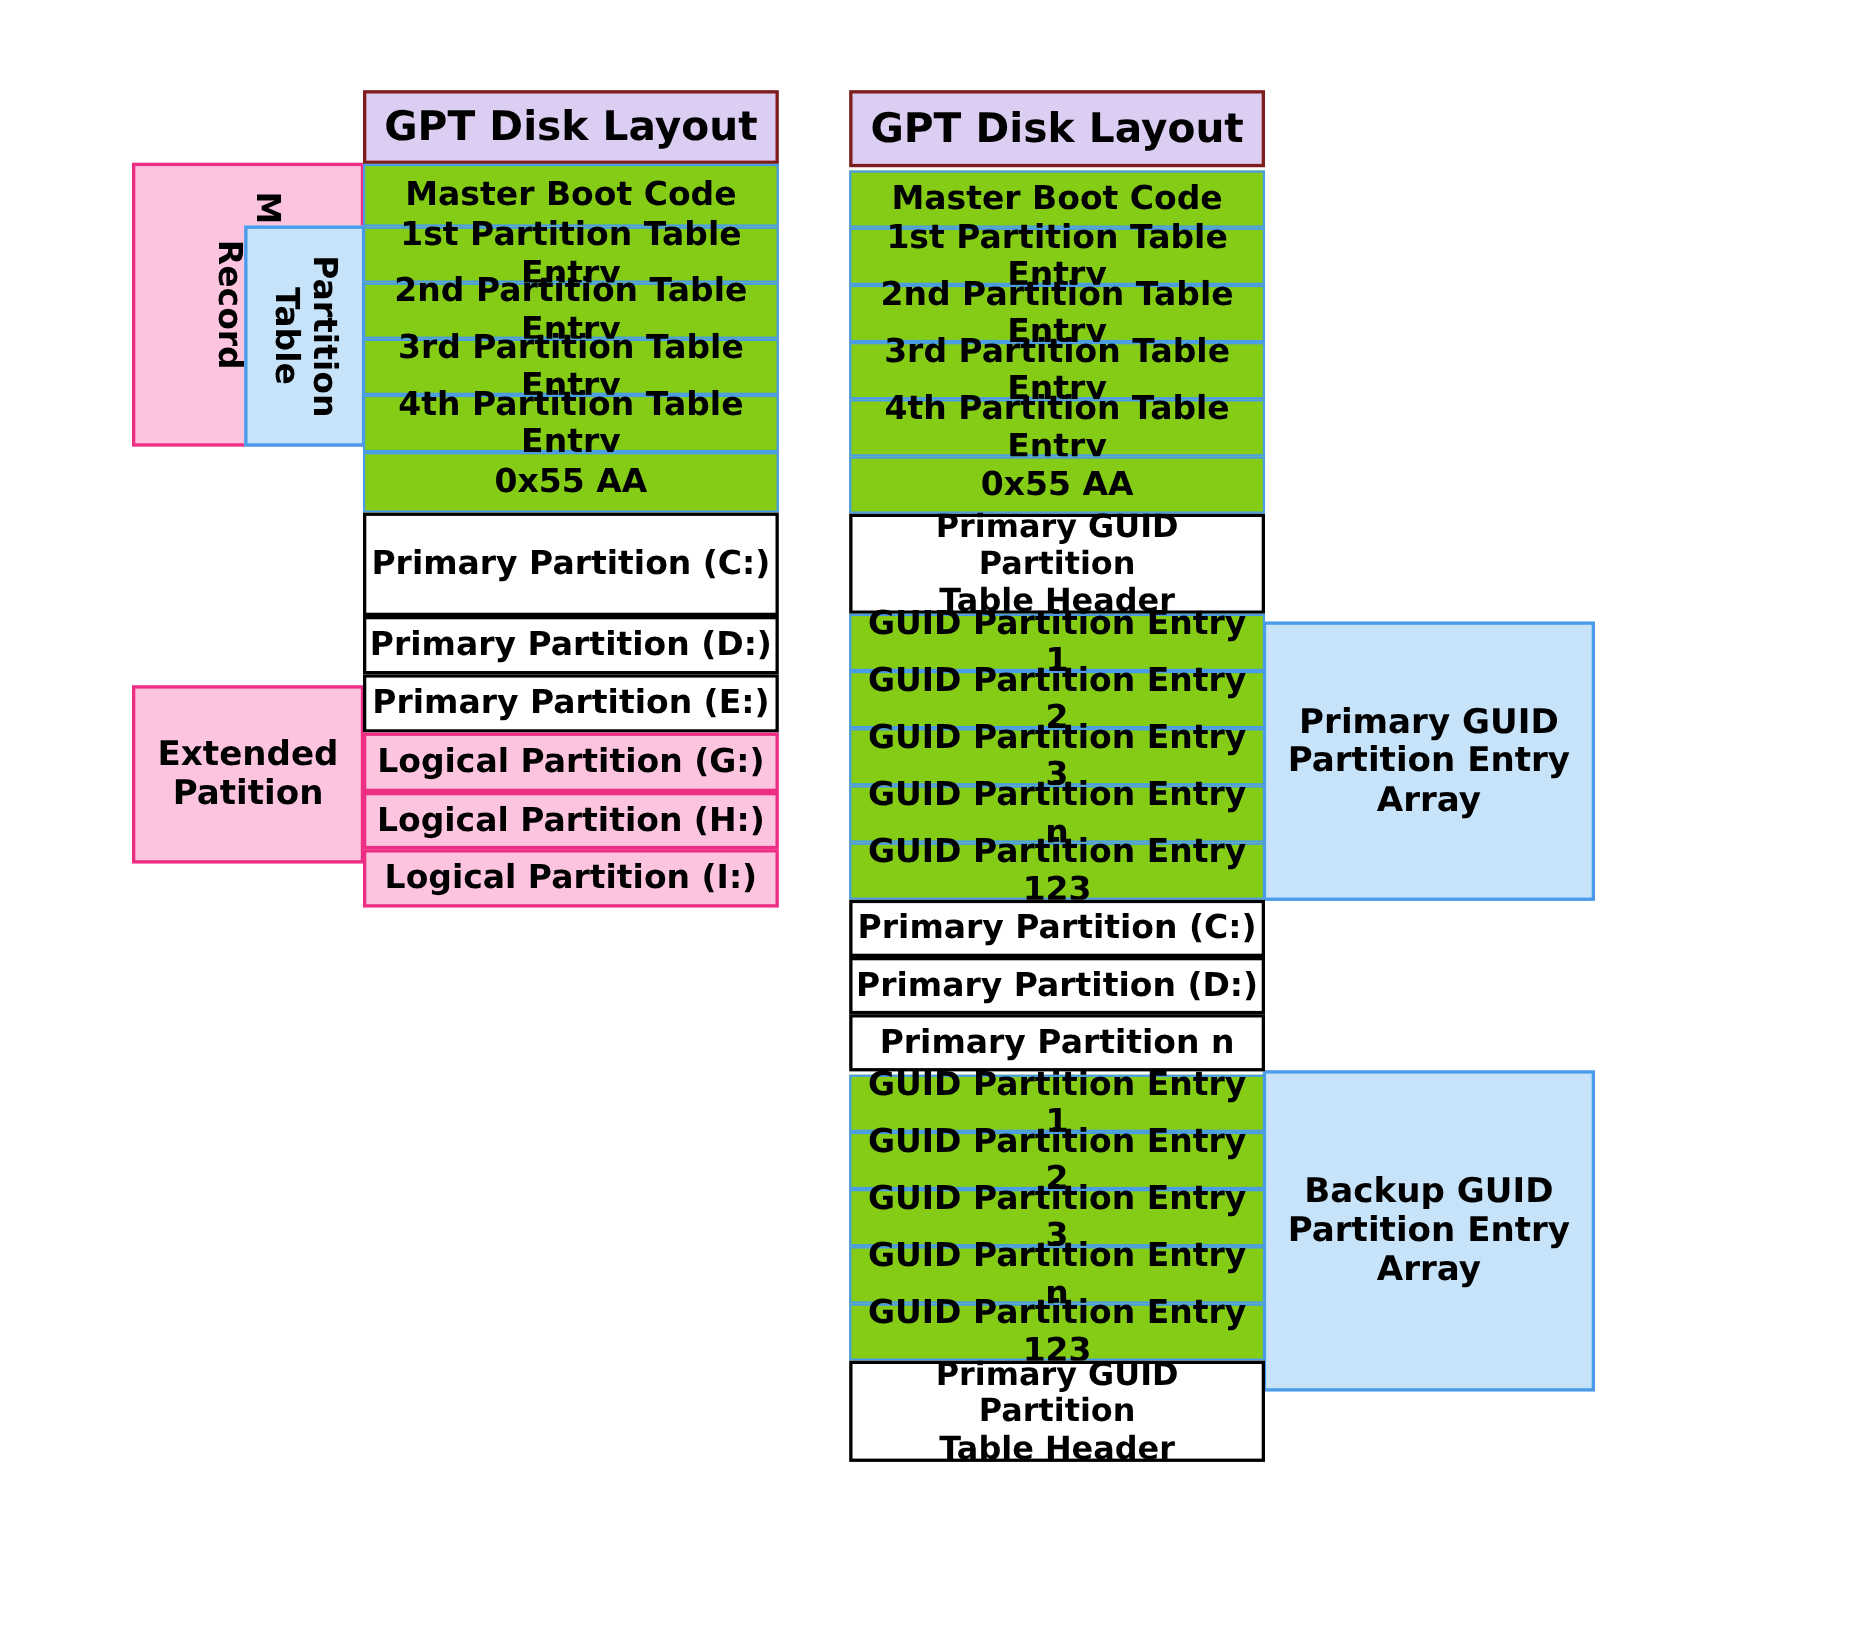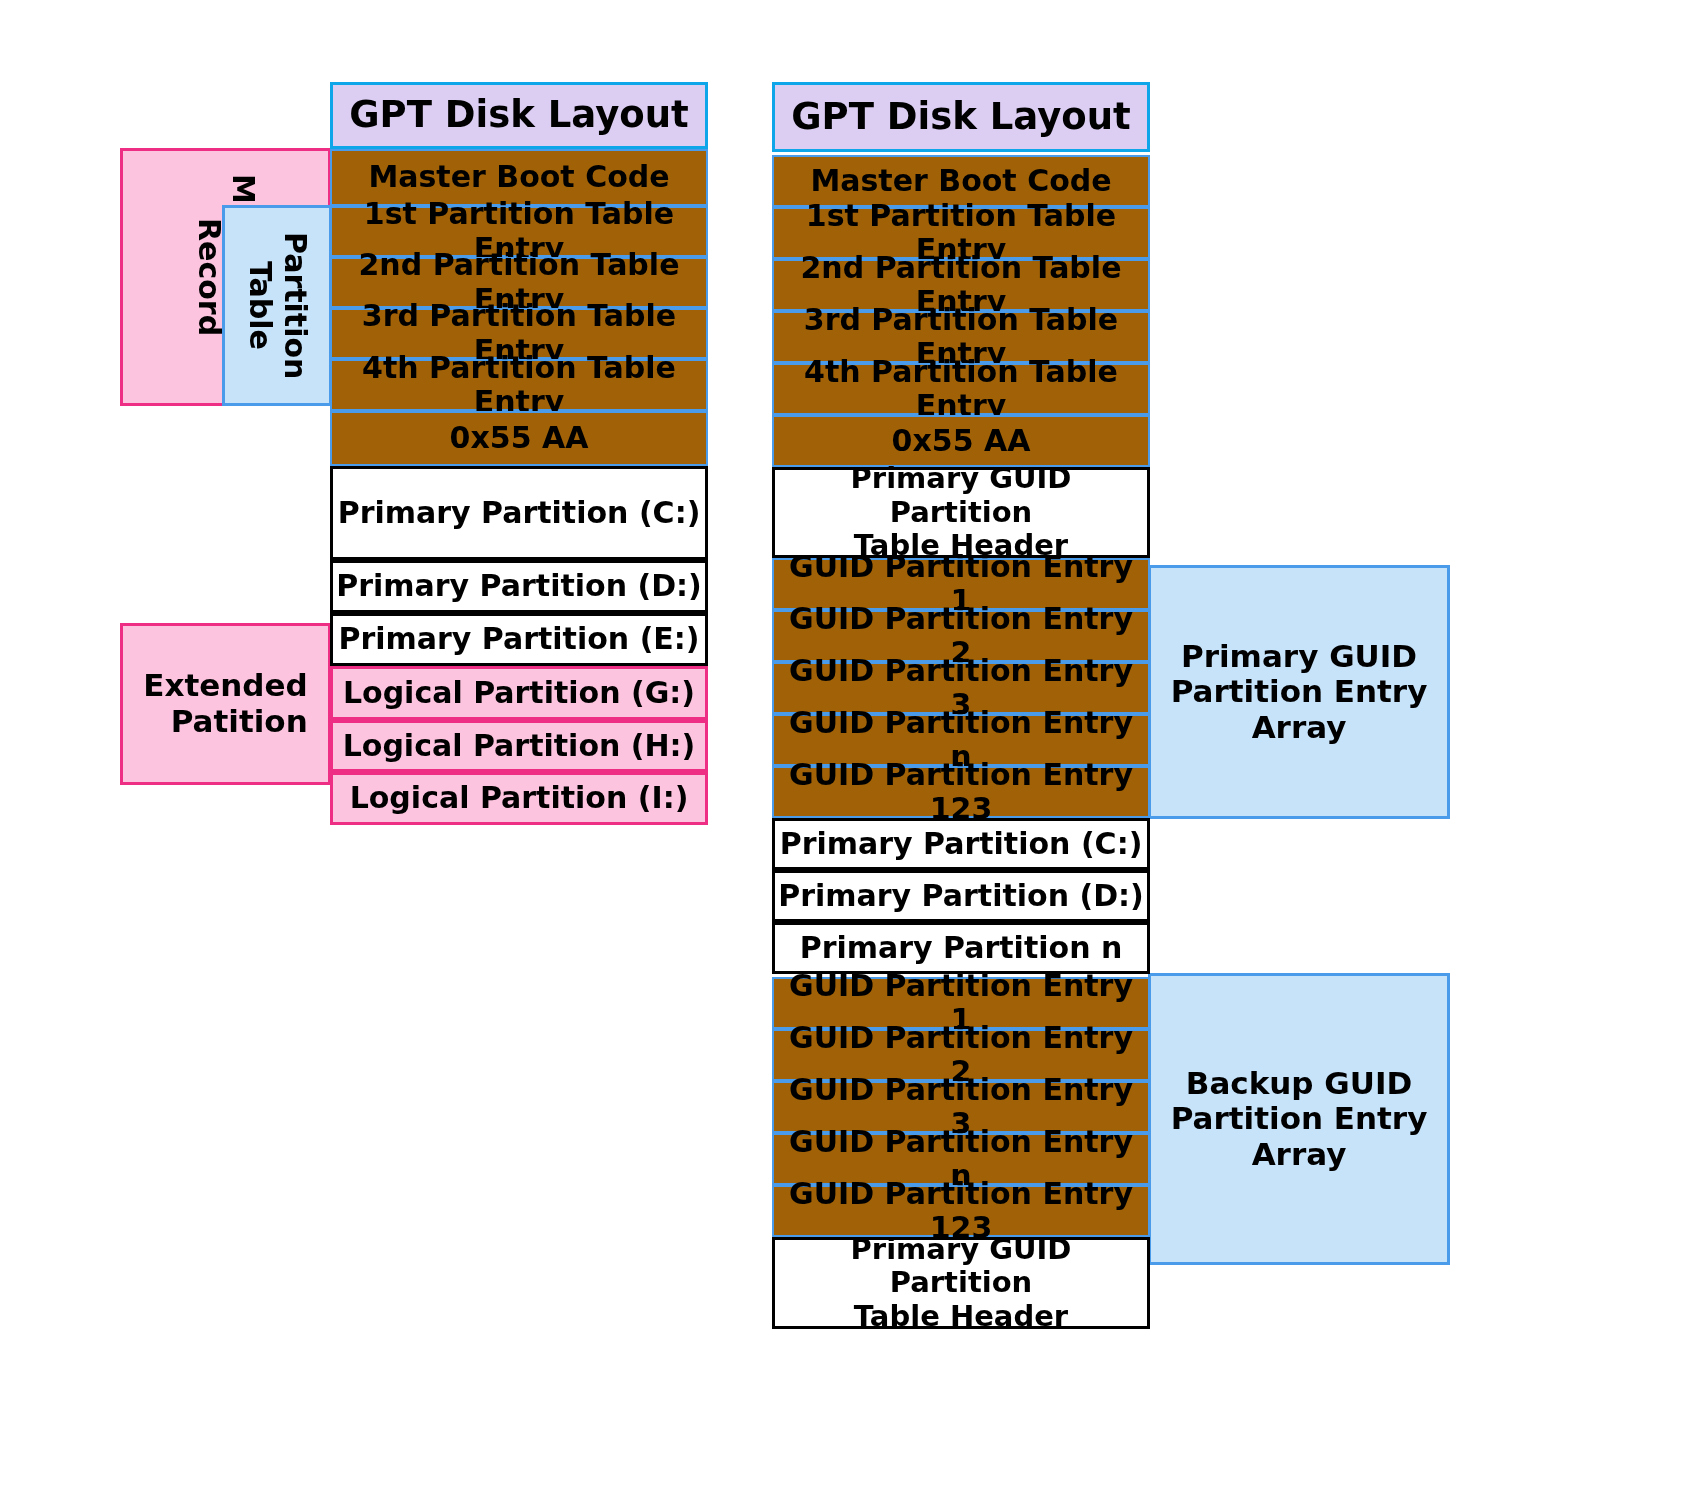--- a/index.html
+++ b/index.html
@@ -18,22 +18,22 @@
     display:flex;
     align-items:center;
     justify-content:center;
     text-align:center;
     font-weight:bold;
     line-height:1.15;
     white-space:pre-line;
   }
 
   
-  .f-purple{background:#DCCDF2;border:3px solid #0ea5e9;}
-  .f-blue  {background:#a16207;border:2px solid #4A9BEA;}
+  .f-purple{background:#DCCDF2;border:3px solid #7f1d1d;}
+  .f-blue  {background:#84cc16;border:2px solid #4A9BEA;}
   .f-blue-thick{background:#C6E3FA;border:3px solid #4A9BEA;}
   .f-white {background:#FFFFFF;border:3px solid #000000;justify-content:center;}
   .f-pink  {background:#FDC4DF;border:3px solid #EE2E84;}
   .f-pink-row{background:#FDC4DF;border:3px solid #EE2E84;}
 
   
   .t-title{font-size:37px;}
   .t-row  {font-size:30px;}
   .t-row-sm{font-size:29px;}
   .t-side {font-size:31px;}
@@ -51,21 +51,21 @@
   <div class="box f-pink t-vert vert" style="left:120px;top:148px;width:211px;height:258px;">
     <span class="inner">Master Boot
 Record</span>
   </div>
 
   <div class="box f-blue-thick t-vert vert" style="left:222px;top:205px;width:110px;height:201px;">
     <span class="inner">Partition
 Table</span>
   </div>
 
-  <div class="box f-pink t-side" style="left:120px;top:623px;width:211px;height:162px;text-align:right;">
+  <div class="box f-pink t-side" style="left:120px;top:623px;width:211px;height:162px;">
     <span>Extended
 Patition</span>
   </div>
 
   <div class="box f-purple t-title" style="left:330px;top:82px;width:378px;height:67px;">
     <span>GPT Disk Layout</span>
   </div>
 
   <div class="box f-blue t-row" style="left:330px;top:149px;width:378px;height:57px;">
     <span>Master Boot Code</span></div>

